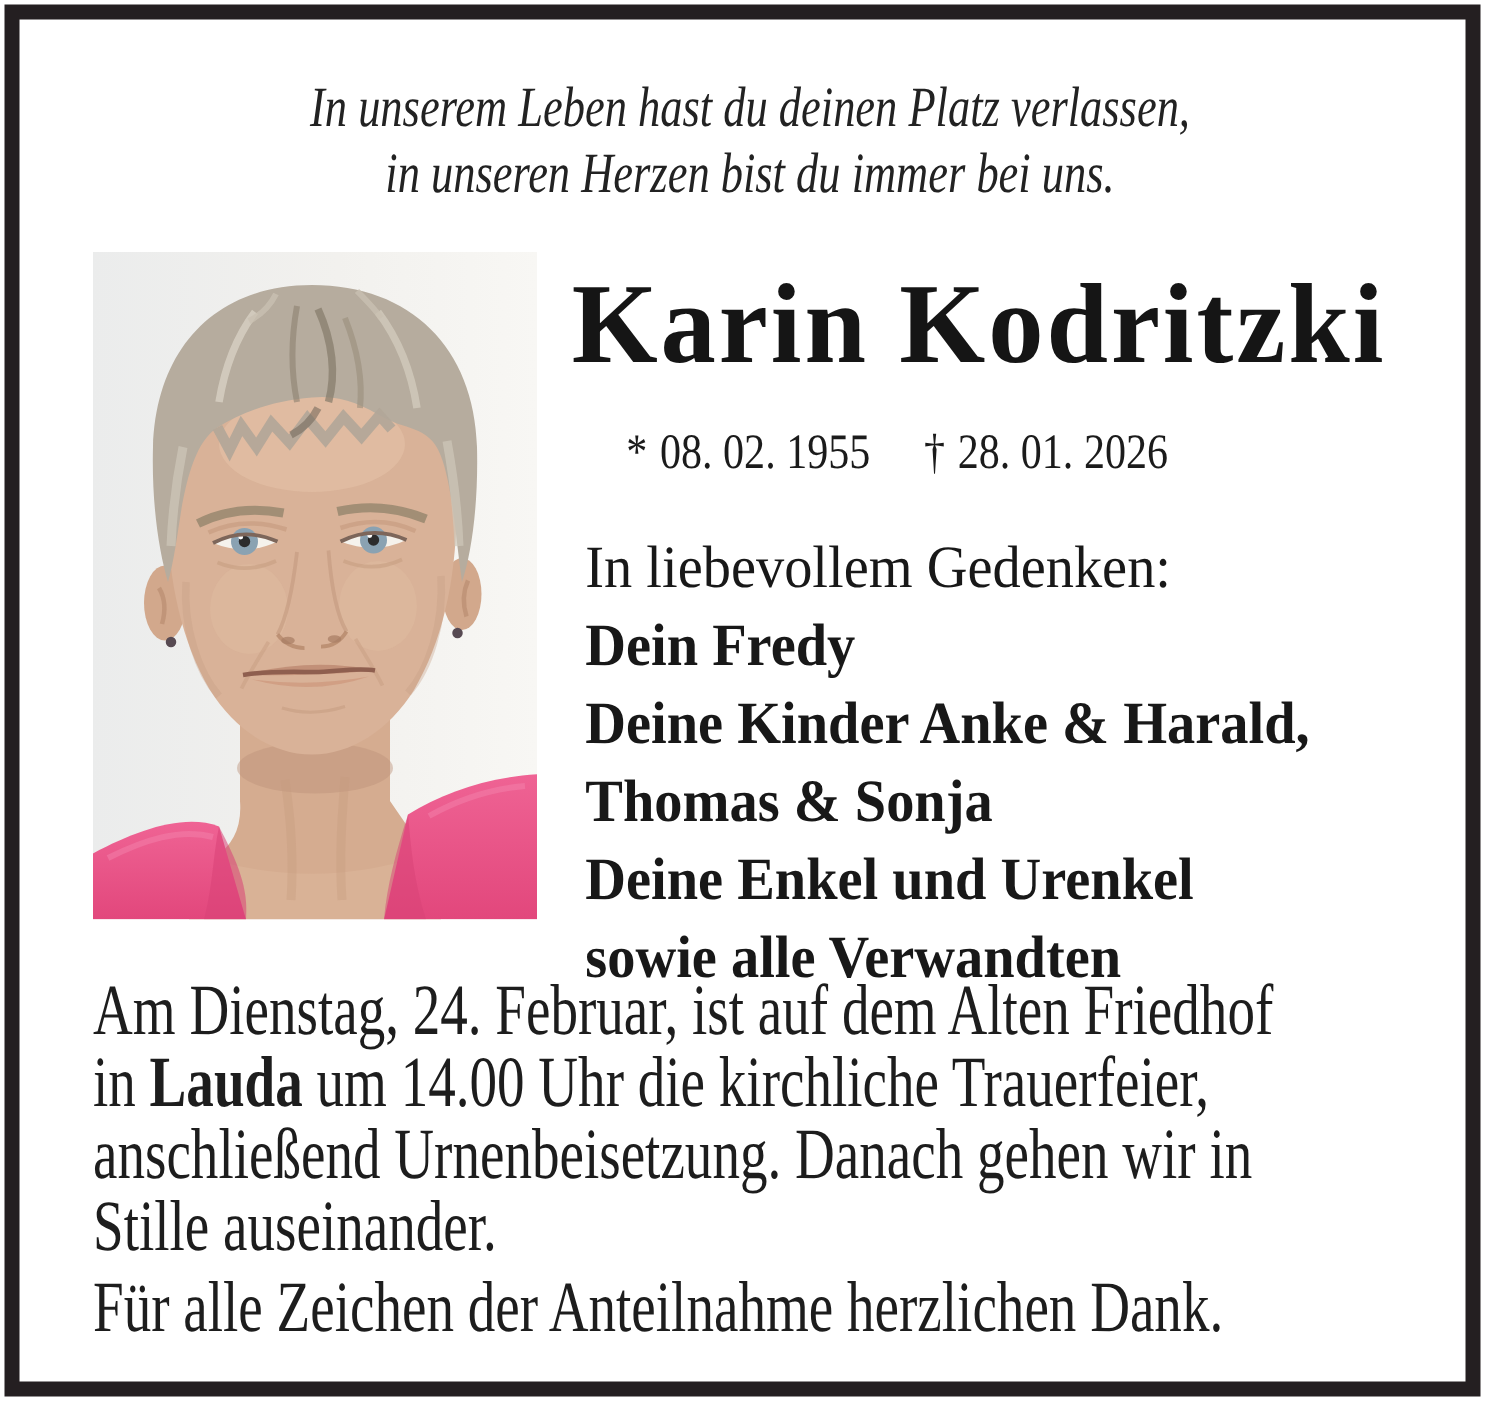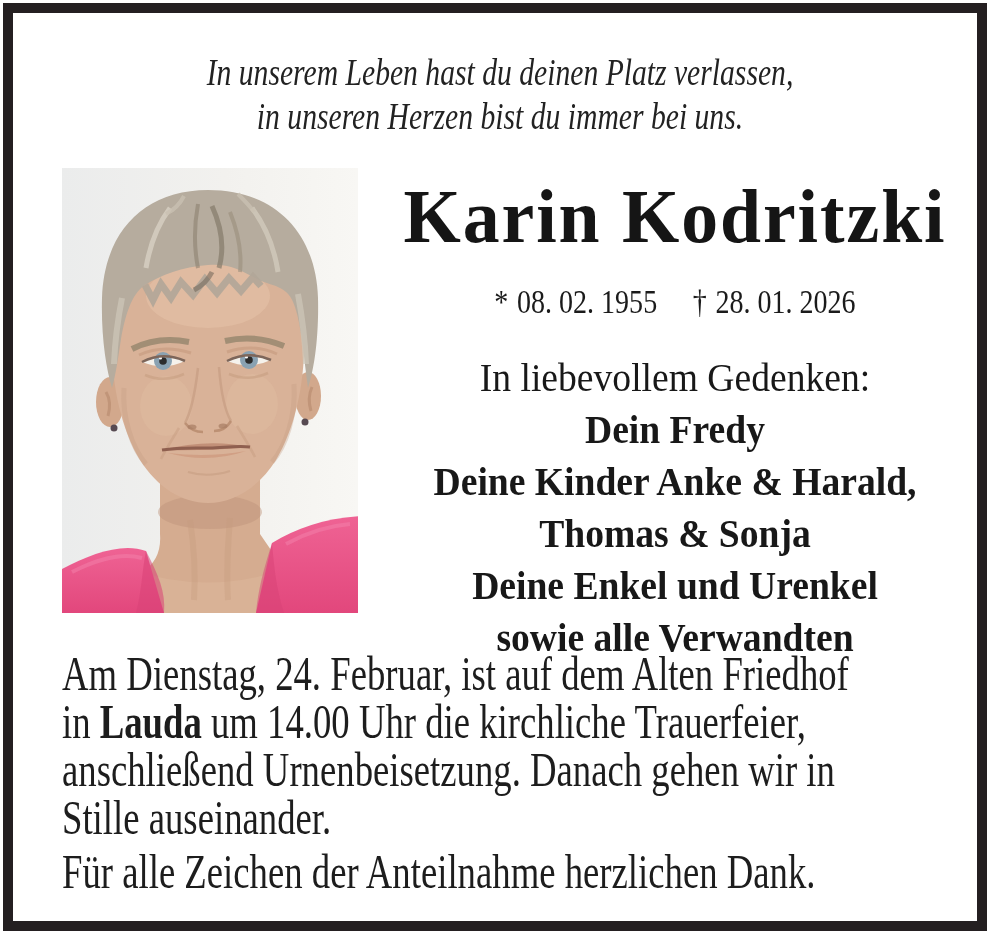--- a/index.html
+++ b/index.html
@@ -16,21 +16,21 @@
   .quote{
     position:absolute;top:50px;left:0;width:1000px;text-align:center;
     font-style:italic;font-size:38px;line-height:44px;color:#222;
     transform:scaleX(0.78);
   }
   
   .photo{
     position:absolute;left:62px;top:168px;width:296px;height:445px;overflow:hidden;
   }
   
-  .right-col{position:absolute;left:372px;top:0;width:606px;height:820px;text-align:center;}
+  .right-col{position:absolute;left:372px;top:0;width:606px;height:820px;text-align:left;}
   .name{
     position:absolute;top:176px;left:0;width:100%;margin:0;
     font-size:76px;font-weight:bold;letter-spacing:2px;line-height:80px;color:#151515;
     transform:scaleX(0.97);white-space:nowrap;
   }
   .dates{
     position:absolute;top:282px;left:0;width:100%;
     font-size:33px;line-height:40px;color:#1b1b1b;white-space:nowrap;
     transform:scaleX(0.85);
   }

